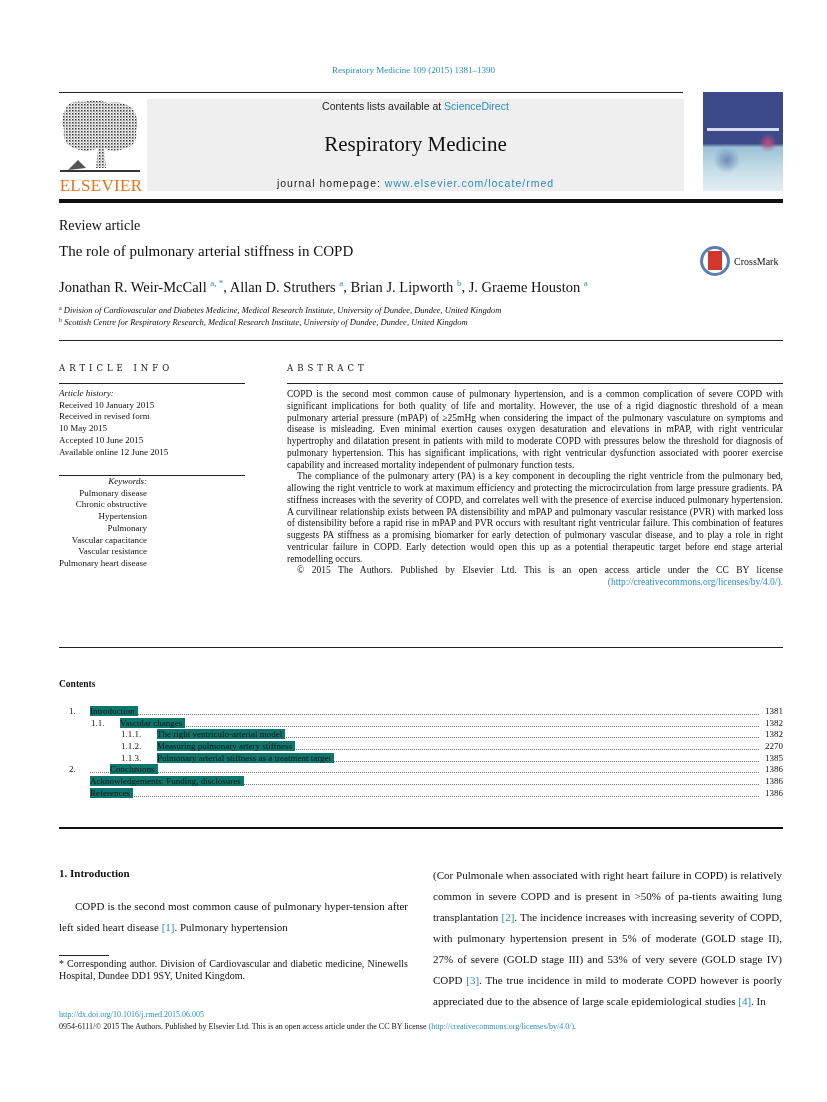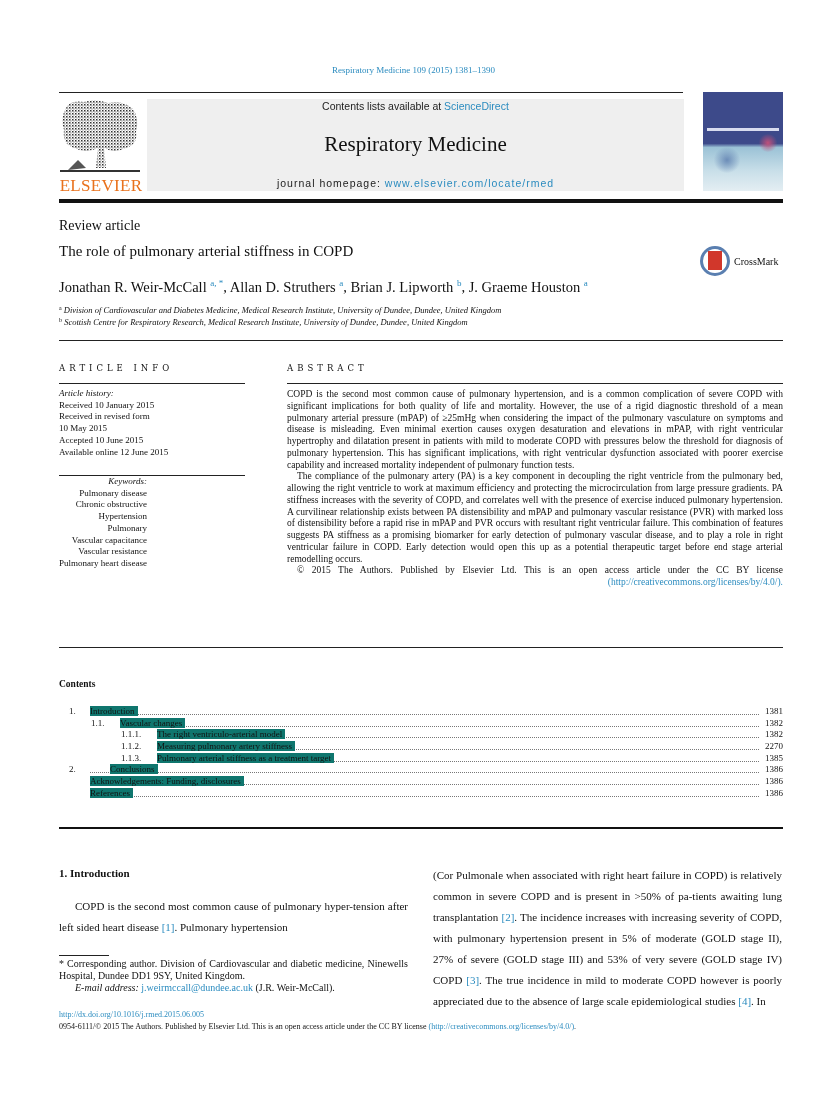--- a/index.html
+++ b/index.html
@@ -241,17 +241,16 @@
 <div id="intro-left" class="abs body-col">
   <p><span>COPD is the second most common cause of pulmonary hyper-tension after left sided heart disease </span><span class="link">[1]</span><span>. Pulmonary hypertension</span></p>
 </div>
 <div id="intro-right" class="abs body-col">
   <p><span>(Cor Pulmonale when associated with right heart failure in COPD) is relatively common in severe COPD and is present in &gt;50% of pa-tients awaiting lung transplantation </span><span class="link">[2]</span><span>. The incidence increases with increasing severity of COPD, with pulmonary hypertension present in 5% of moderate (GOLD stage II), 27% of severe (GOLD stage III) and 53% of very severe (GOLD stage IV) COPD </span><span class="link">[3]</span><span>. The true incidence in mild to moderate COPD however is poorly appreciated due to the absence of large scale epidemiological studies </span><span class="link">[4]</span><span>. In</span></p>
 </div>
 
 <div id="fn-rule" class="abs"></div>
 <div id="footnote" class="abs">
   <div>* Corresponding author. Division of Cardiovascular and diabetic medicine, Ninewells Hospital, Dundee DD1 9SY, United Kingdom.</div>
-  <div class="email"><i>E-mail address: </i><span class="link">j.weirmccall@dundee.ac.uk</span><span> (J.R. Weir-McCall).</span></div>
 </div>
 
 <div id="doi" class="abs link">http://dx.doi.org/10.1016/j.rmed.2015.06.005</div>
 <div id="issn" class="abs"><span>0954-6111/© 2015 The Authors. Published by Elsevier Ltd. This is an open access article under the CC BY license </span><span class="link">(http://creativecommons.org/licenses/by/4.0/)</span><span>.</span></div>
 
 </body></html>

